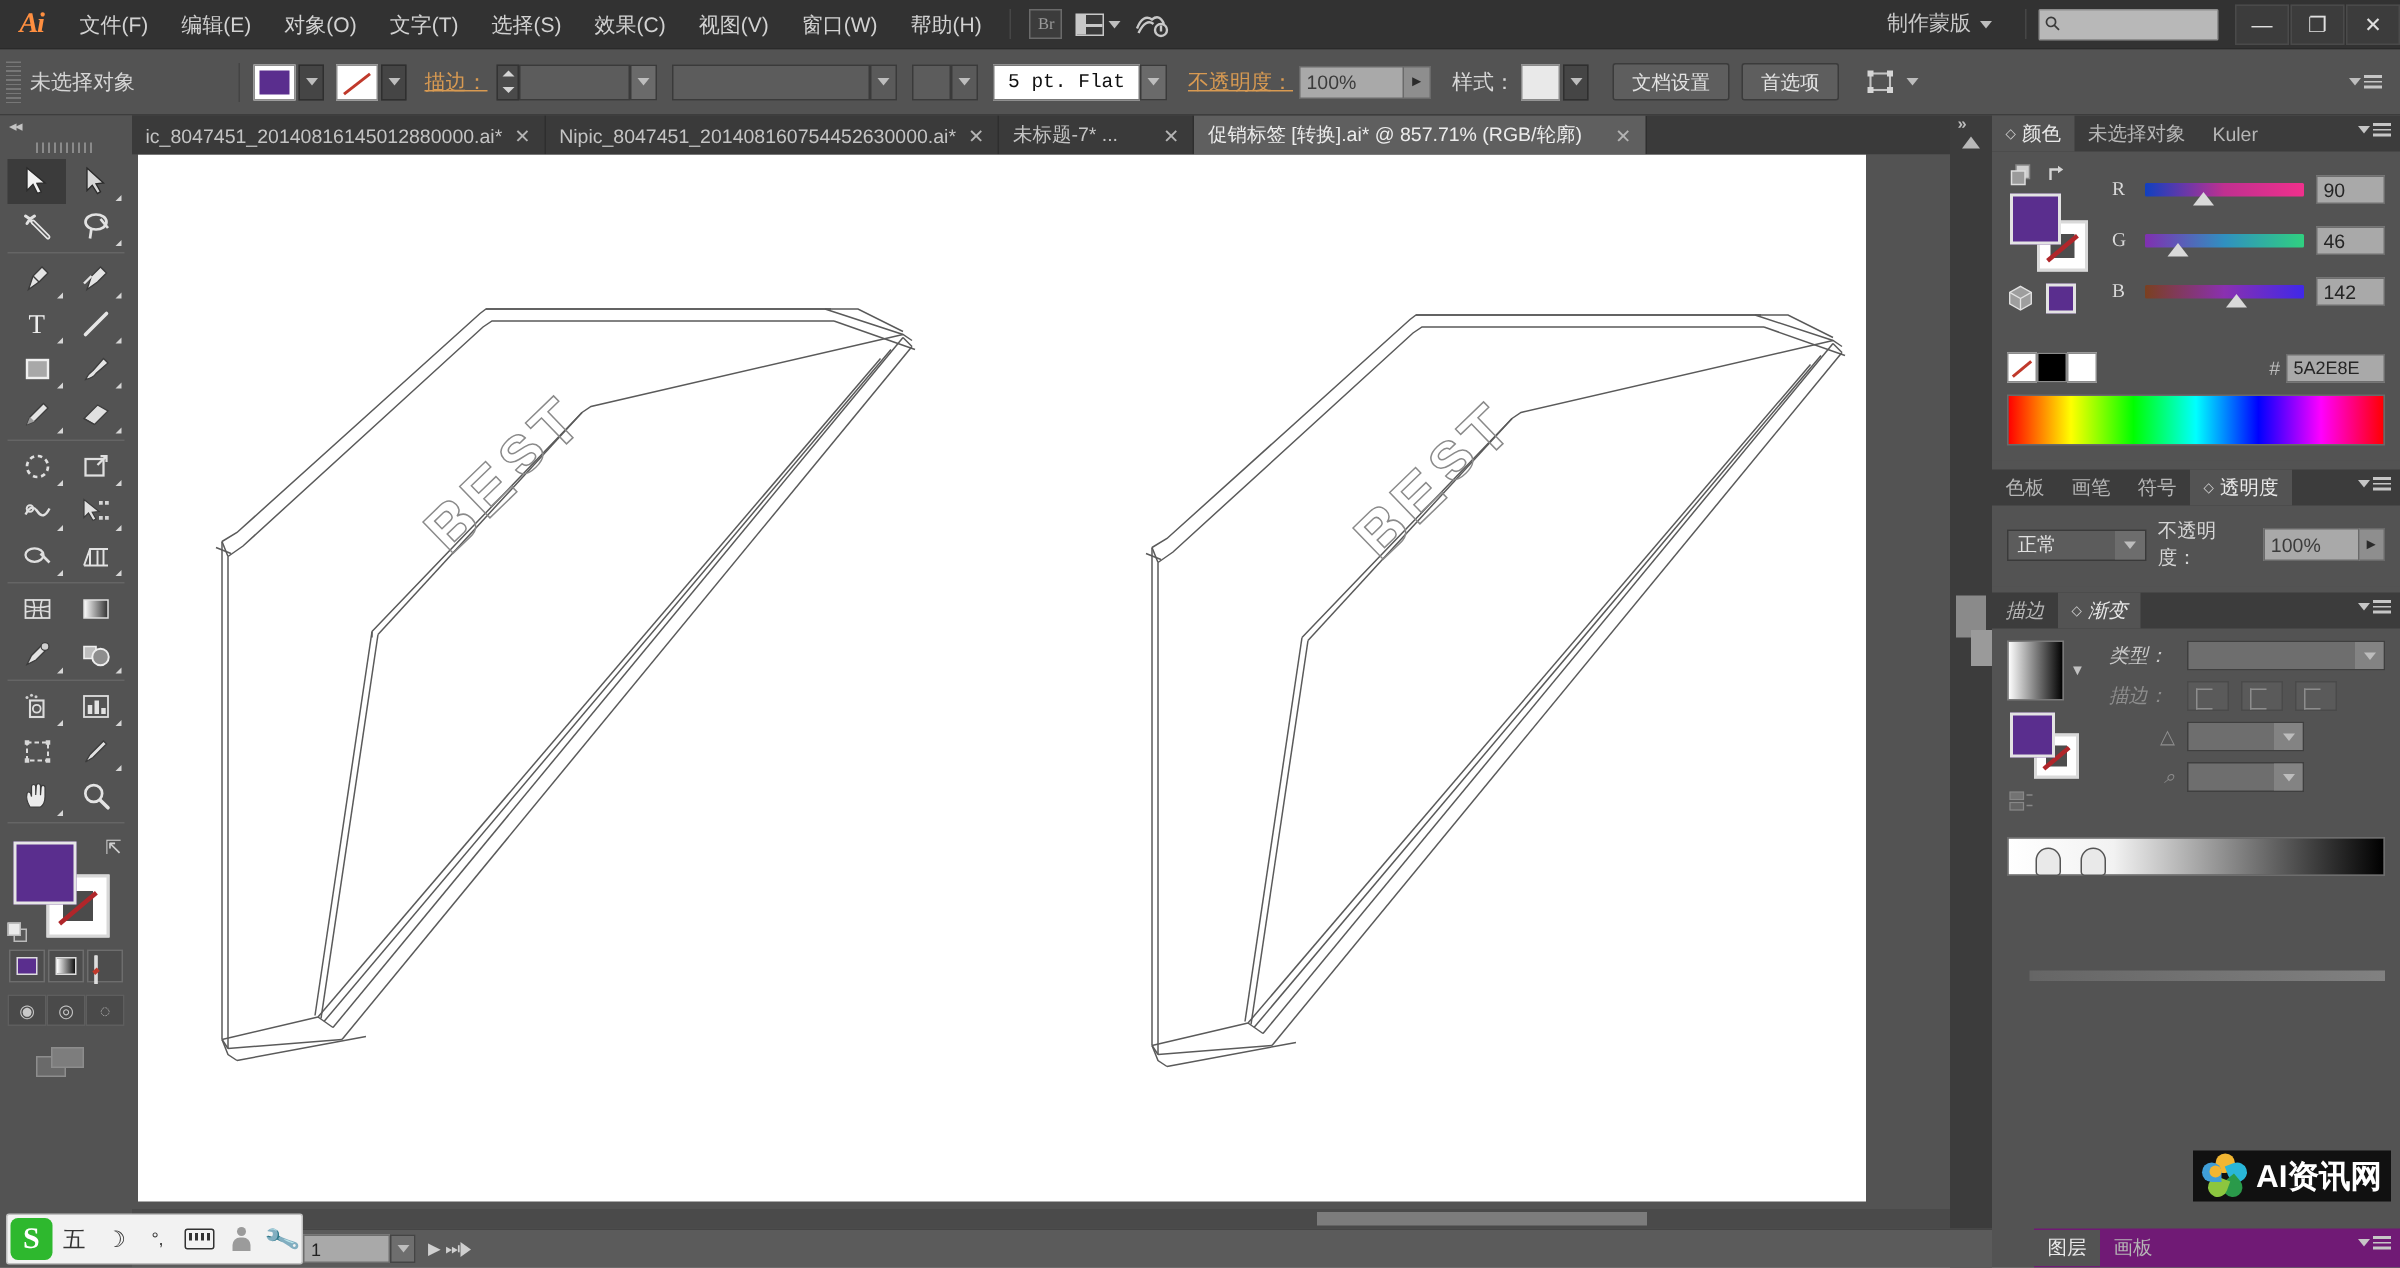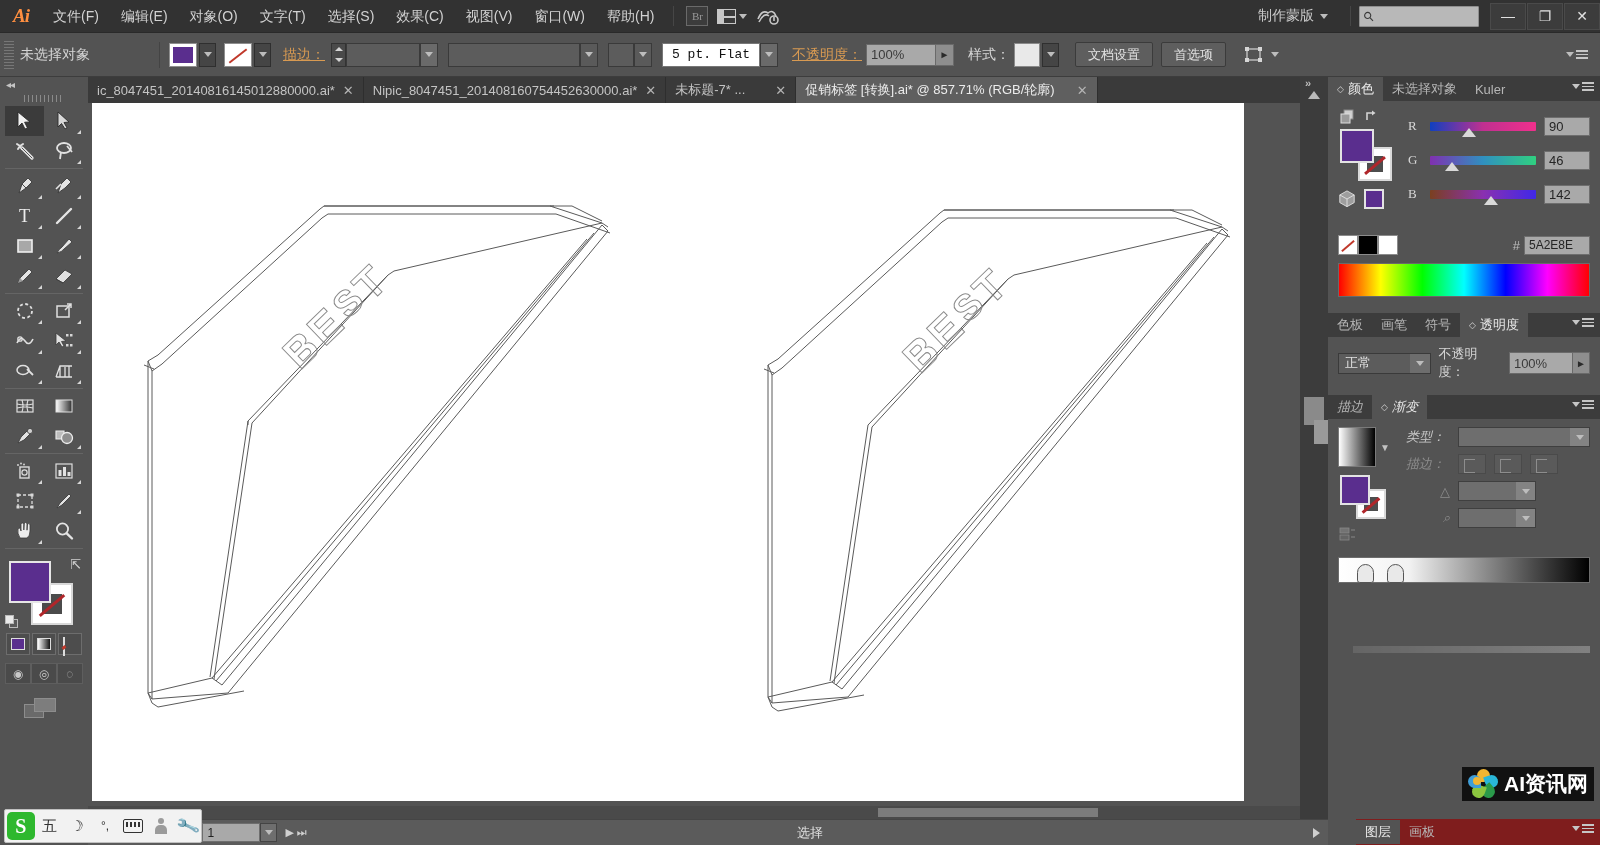--- a/index.html
+++ b/index.html
@@ -357,21 +357,21 @@
     display:flex; align-items:center; gap:6px; background:#111; padding: 0 6px;
   }
   .wm-flower { position: relative; width: 30px; height: 30px; }
   .wm-flower span {
     position:absolute; width: 13px; height: 13px; border-radius: 50% 50% 50% 0;
   }
   .wm-text { color:#fff; font-size: 21px; font-weight: bold; letter-spacing: 0px; }
 
   
   .bottom-ptabs {
-    position:absolute; left:28px; right:0; bottom:0; height: 26px; background:#7f1d1d;
+    position:absolute; left:28px; right:0; bottom:0; height: 26px; background:#701a75;
     display:flex; align-items:center;
   }
   .layers-ptabs {
     position:absolute; left:28px; right:0; bottom:26px; height: 26px; background:#4a4a4a;
     display:flex; align-items:center;
   }
 
   
   .statusbar {
     position: absolute; left: 88px; bottom: 0; right: 272px; height: 26px;
@@ -1203,21 +1203,20 @@
     </div>
     <div style="width:6px"></div>
     <div class="sb-page">1</div>
     <div class="sb-drop">
         <span class="tri-down"></span>
       </div>
     <div class="sb-nav">
       <span>▶</span>
       <span>⏭</span>
     </div>
-    <div class="sb-status">选择</div>
     <div class="sb-right-tri"></div>
   </div>
 
   <div class="ime">
     <span class="ime-logo">S</span>
     <span class="ime-btn">五</span>
     <span class="ime-btn">☽</span>
     <span class="ime-btn" style="font-size:12px;">°,</span>
     <span class="ime-btn">
         <span class="ime-kbd"></span>

